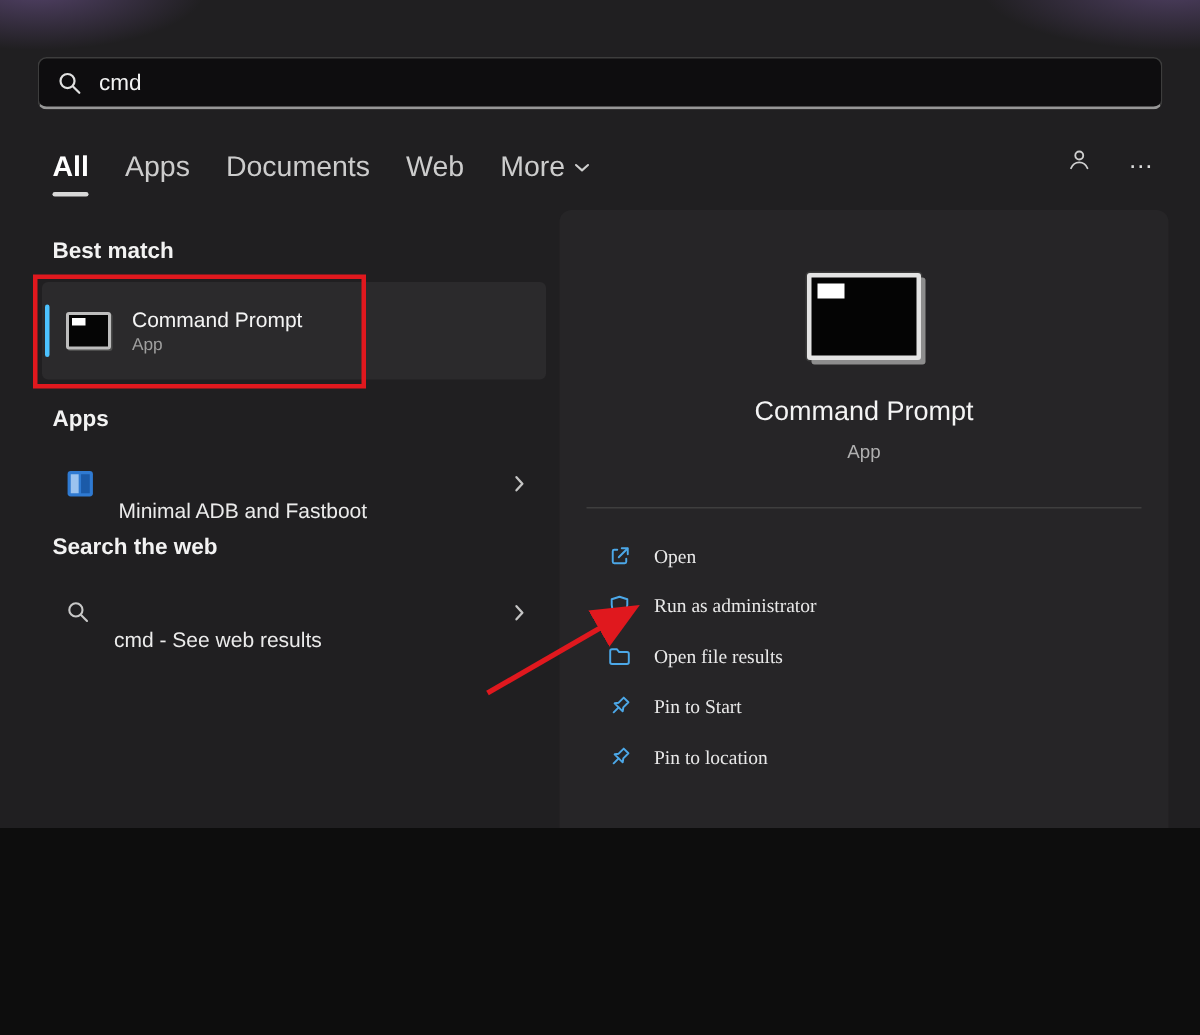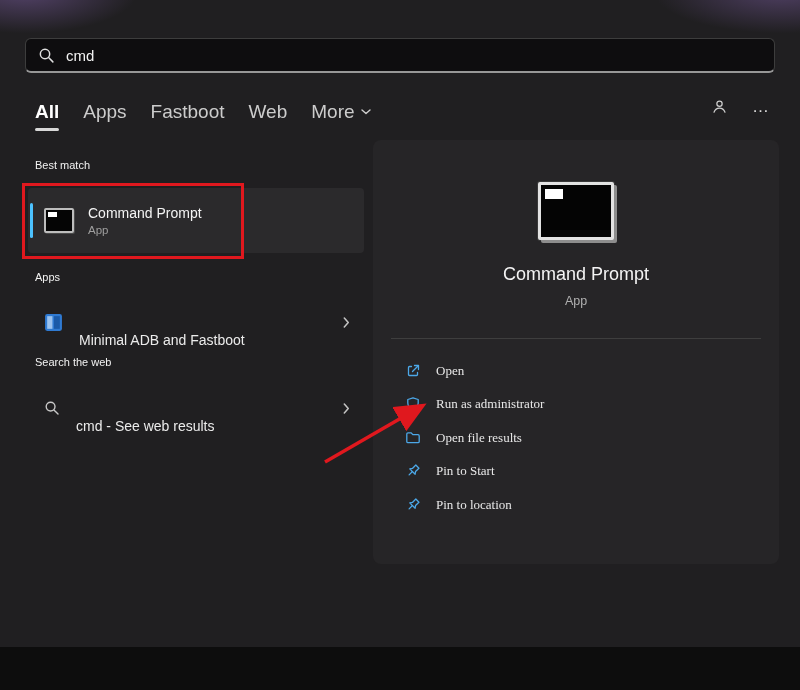--- a/index.html
+++ b/index.html
@@ -1,18 +1,18 @@
 <!DOCTYPE html>
 <html><head>
 <meta charset="utf-8">
 <style>
   * { margin:0; padding:0; box-sizing:border-box; }
   html,body { background:#0d0d0d; }
   .screen {
-    position:relative; width:800px; height:647px; overflow:hidden;
+    position:relative; width:800px; height:552px; overflow:hidden;
     font-family:"Liberation Sans","DejaVu Sans",sans-serif; color:#e8e8e8;
     background:
       radial-gradient(150px 55px at 25px -8px, rgba(124,94,162,.55), transparent 75%),
       radial-gradient(170px 55px at 782px -8px, rgba(124,94,162,.5), transparent 75%),
       radial-gradient(150px 55px at 15px 698px, rgba(124,94,162,.4), transparent 75%),
       radial-gradient(150px 55px at 792px 698px, rgba(124,94,162,.4), transparent 75%),
       #201f21;
   }
   
   .searchbar {
@@ -25,21 +25,21 @@
     font-size:15px; font-family:inherit;
   }
   
   .tabs { position:absolute; left:35px; top:100px; display:flex; gap:24px; align-items:center; font-size:19px; color:#cccccc; height:24px; }
   .tab { position:relative; cursor:pointer; display:flex; align-items:center; gap:6px; }
   .tab.active { color:#ffffff; font-weight:bold; }
   .tab.active::after { content:""; position:absolute; left:0; right:0; bottom:-8px; height:3px; border-radius:2px; background:#d8d8d8; }
   .topicons { position:absolute; right:30px; top:98px; display:flex; gap:24px; align-items:center; }
   .ellipsis { font-size:17px; color:#dddddd; letter-spacing:1px; line-height:10px; cursor:pointer; }
   
-  .heading { position:absolute; left:35px; font-size:11px; font-weight:normal; color:#f2f2f2; }
+  .heading { position:absolute; left:35px; font-size:15px; font-weight:bold; color:#f2f2f2; }
   .h-best { top:159px; } .h-apps { top:271px; } .h-web { top:356px; }
   
   .bestmatch-row {
     position:absolute; left:28px; top:188px; width:336px; height:65px;
     background:#2b2a2c; border-radius:4px; display:flex; align-items:center;
     padding:0 12px 0 16px; gap:14px;
   }
   .accentbar { position:absolute; left:2px; top:15px; width:3px; height:35px; border-radius:2px; }
   .bm-text { display:flex; flex-direction:column; }
   .bm-title { font-size:14px; color:#f4f4f4; }
@@ -94,21 +94,21 @@
   </div>
 
   <div class="tabs">
     <div class="tab active">
         <span>All</span>
       </div>
     <div class="tab">
         <span>Apps</span>
       </div>
     <div class="tab">
-        <span>Fastboot</span>
+        <span>Documents</span>
       </div>
     <div class="tab">
         <span>Web</span>
       </div>
     <div class="tab">
       <span>More</span>
       <span class="iconwrap">
         <svg viewBox="0 0 10 6" width="10" height="6">
             <path d="M1 1l4 3.6L9 1" fill="none" stroke="#cfcfcf" stroke-width="1.4" stroke-linecap="round" stroke-linejoin="round"></path>
           </svg>

